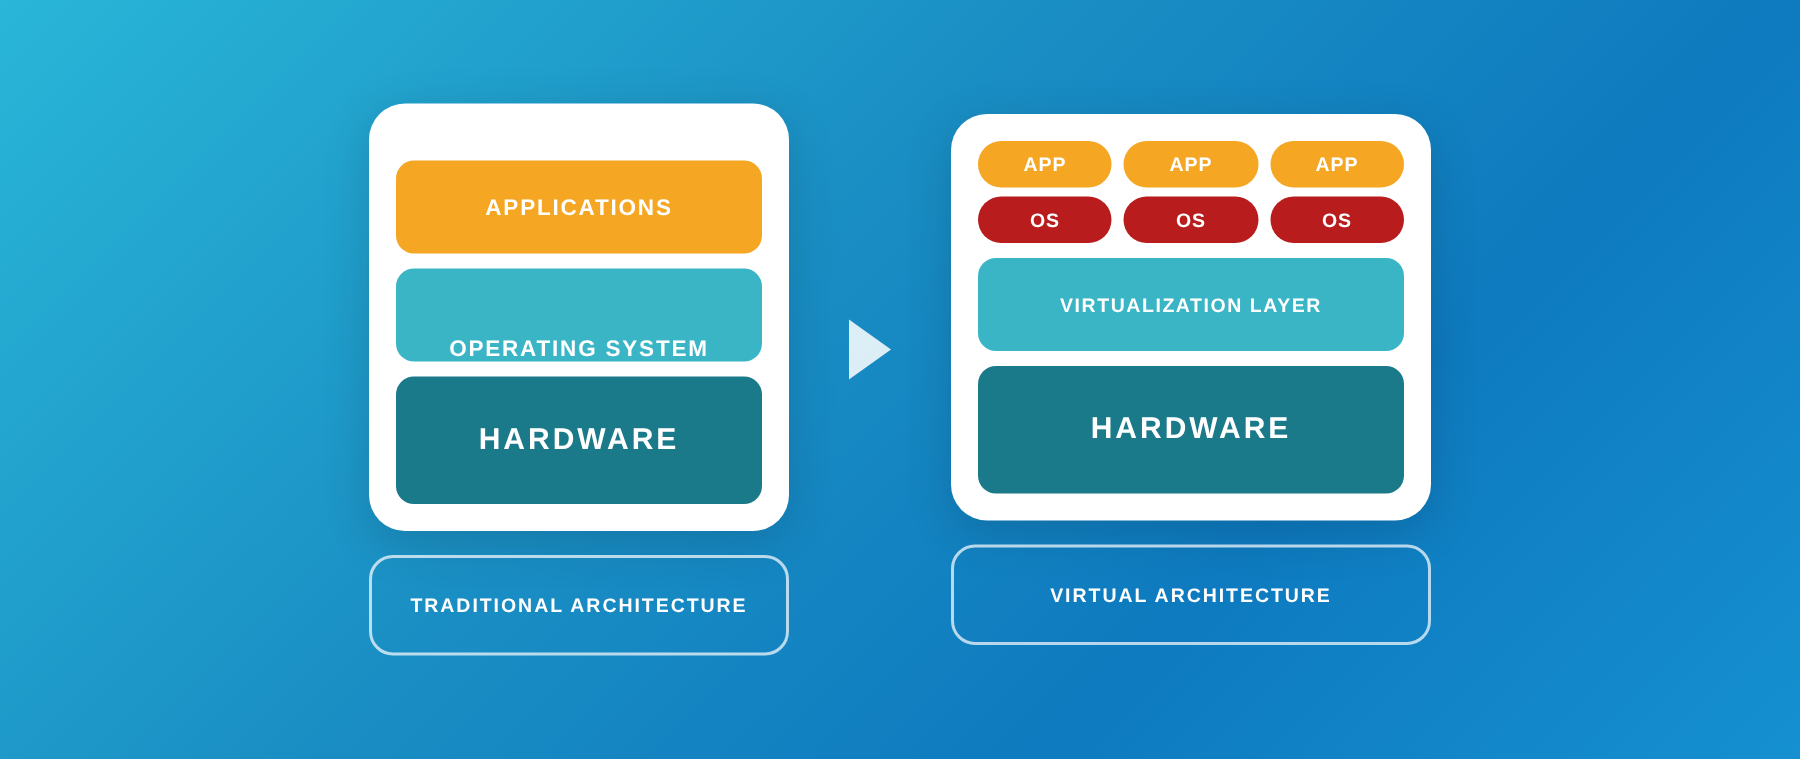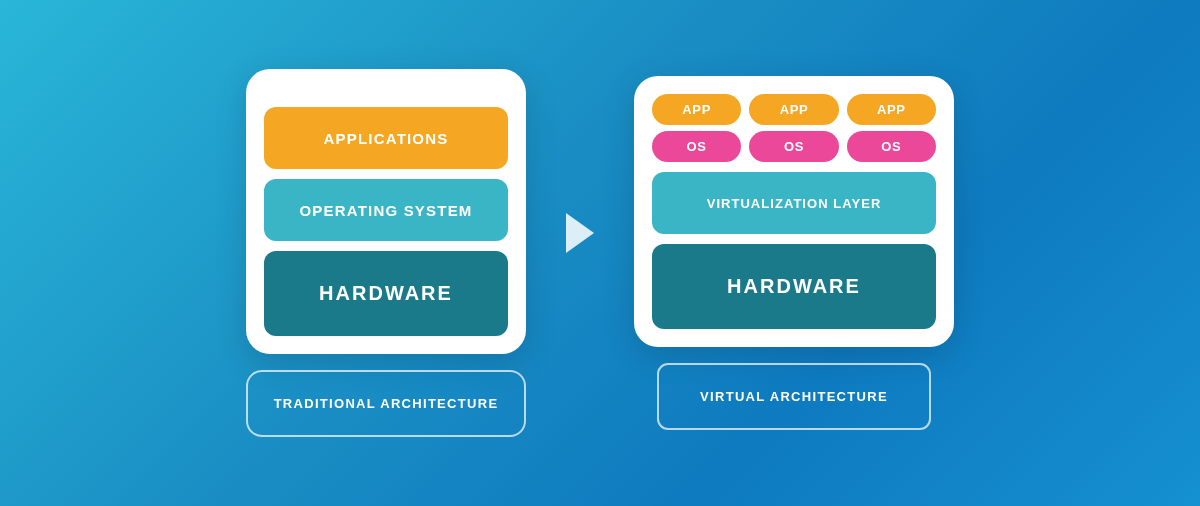--- a/index.html
+++ b/index.html
@@ -61,20 +61,21 @@
 
     .layer-applications {
       background: #f5a623;
       height: 62px;
       margin-top: 20px;
     }
 
     .layer-os {
       background: #3ab5c6;
       height: 62px;
+      align-items: flex-end;
     }
 
     .layer-hardware {
       background: #1a7a8a;
       height: 85px;
       font-size: 20px;
       letter-spacing: 0.1em;
     }
 
     .layer-virtualization {
@@ -114,21 +115,21 @@
       align-items: center;
       justify-content: center;
     }
 
     .pill-app {
       background: #f5a623;
       flex: 1;
     }
 
     .pill-os {
-      background: #ec4899;
+      background: #b91c1c;
       flex: 1;
     }
 
     .arrow-container {
       display: flex;
       align-items: center;
       justify-content: center;
       margin-top: -40px;
     }
 
@@ -150,22 +151,21 @@
       letter-spacing: 0.1em;
       text-align: center;
       background: transparent;
     }
 
     .traditional-label {
       width: 280px;
     }
 
     .virtual-label {
-      width: 274px;
-      border-radius: 11px;
+      width: 320px;
     }
   </style>
 </head>
 <body>
 
 <div class="main-container">
 
   <div class="diagram-wrapper">
     <div class="arch-card traditional">
       <div class="layer-block layer-applications">

